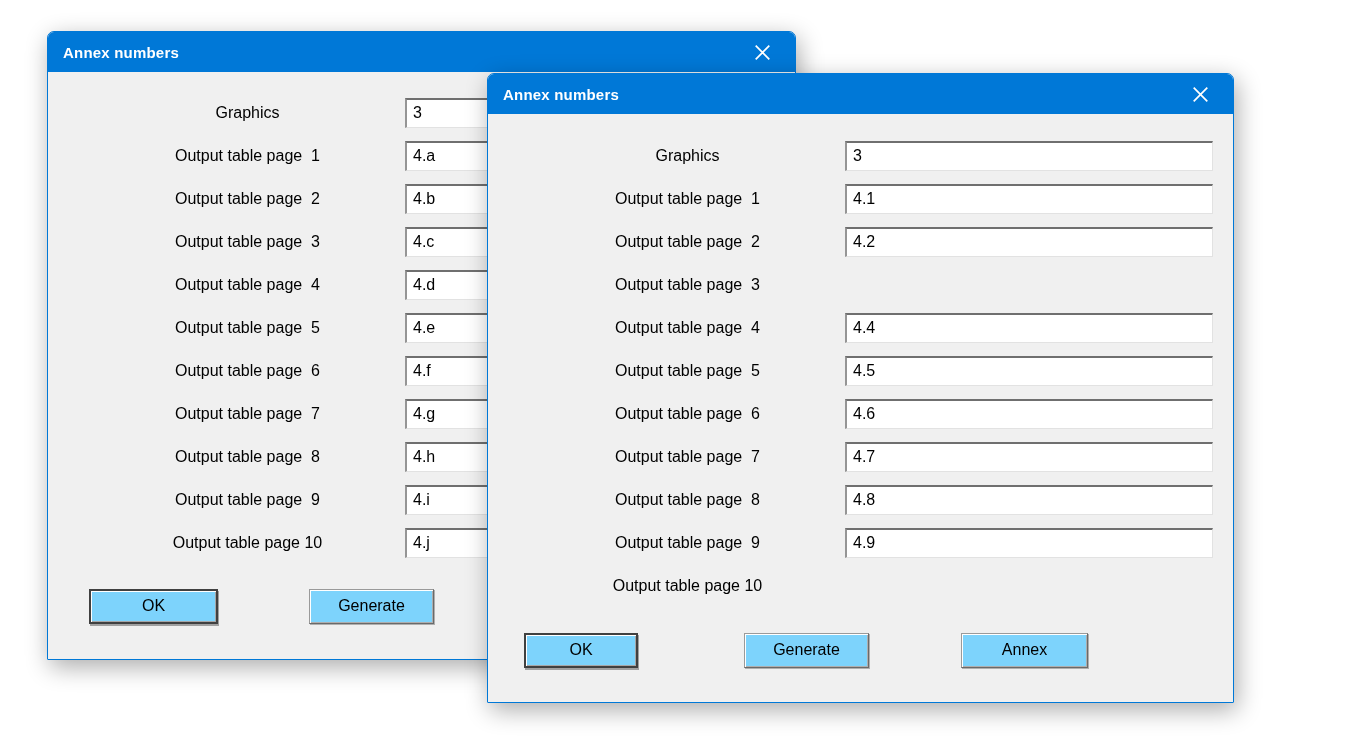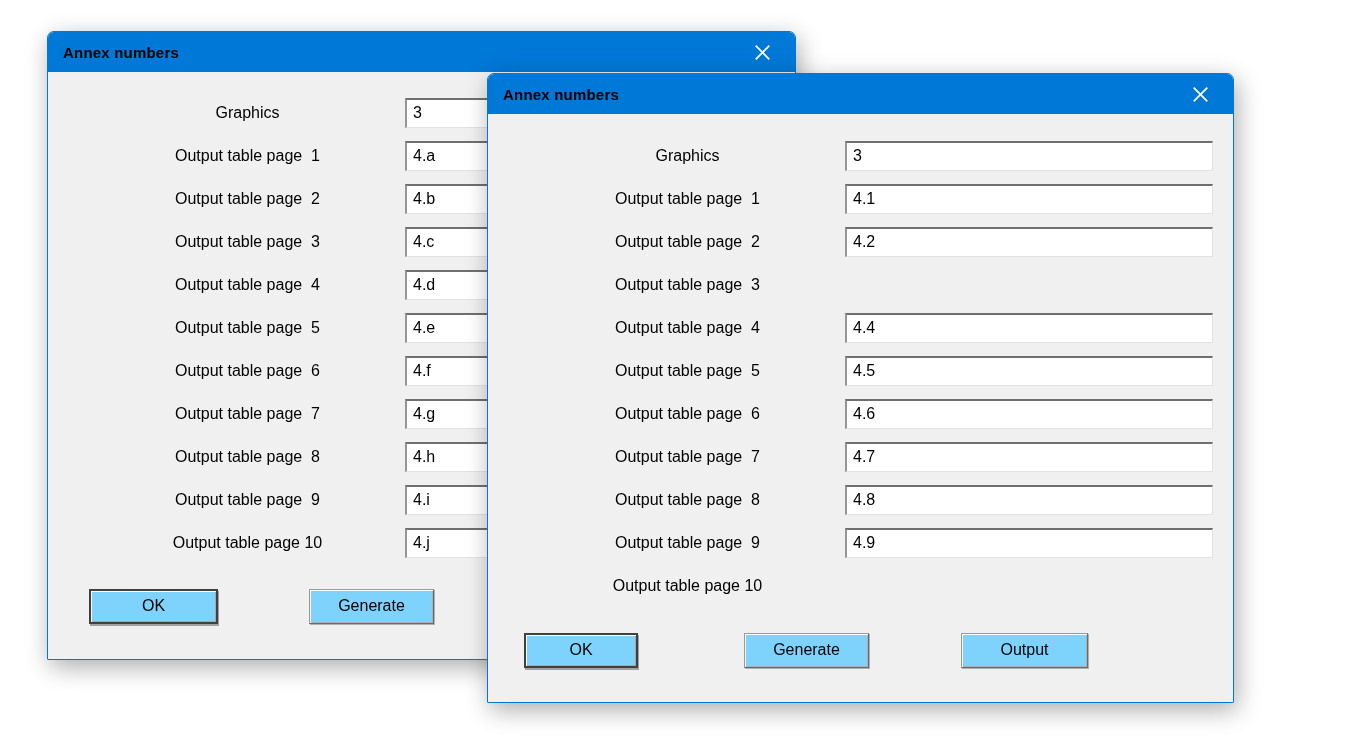--- a/index.html
+++ b/index.html
@@ -11,21 +11,21 @@
     position:absolute;box-sizing:border-box;background:#f0f0f0;
     border:1px solid #0078d7;border-radius:7px 7px 1px 1px;
     box-shadow:3px 7px 24px rgba(0,0,0,.33);
   }
   .dialog.back{left:47px;top:31px;width:749px;height:629px;z-index:1;}
   .dialog.front{left:487px;top:73px;width:747px;height:630px;z-index:2;}
   .titlebar{
     height:40px;background:#0078d7;border-radius:6px 6px 0 0;
     display:flex;align-items:center;position:relative;
   }
-  .titletext{color:#000000;font-size:15px;font-weight:600;padding-left:15px;letter-spacing:.2px;}
+  .titletext{color:#ffffff;font-size:15px;font-weight:600;padding-left:15px;letter-spacing:.2px;}
   .closebtn{
     position:absolute;right:16px;top:0;height:40px;width:34px;
     display:flex;align-items:center;justify-content:center;cursor:default;
   }
   .bodyarea{padding:26px 0 0 42px;}
   .dialog.front .bodyarea{padding-top:27px;}
   .row{display:flex;align-items:center;height:30px;margin-bottom:13px;}
   .lbl{width:315px;font-size:16px;white-space:pre;text-align:center;}
   .field{
     box-sizing:border-box;width:368px;height:30px;background:#fff;color:#000;
@@ -166,16 +166,16 @@
     <div class="row">
       <span class="lbl">Output table page  9</span>
       <input class="field" type="text" value="4.9" style="">
     </div>
     <div class="row">
       <span class="lbl">Output table page 10</span>
     </div>
     <div class="btnrow">
       <div class="btn default btn-ok">OK</div>
       <div class="btn btn-generate">Generate</div>
-      <div class="btn btn-cancel">Output</div>
+      <div class="btn btn-cancel">Annex</div>
     </div>
   </div>
 </div>
 
 </body></html>

